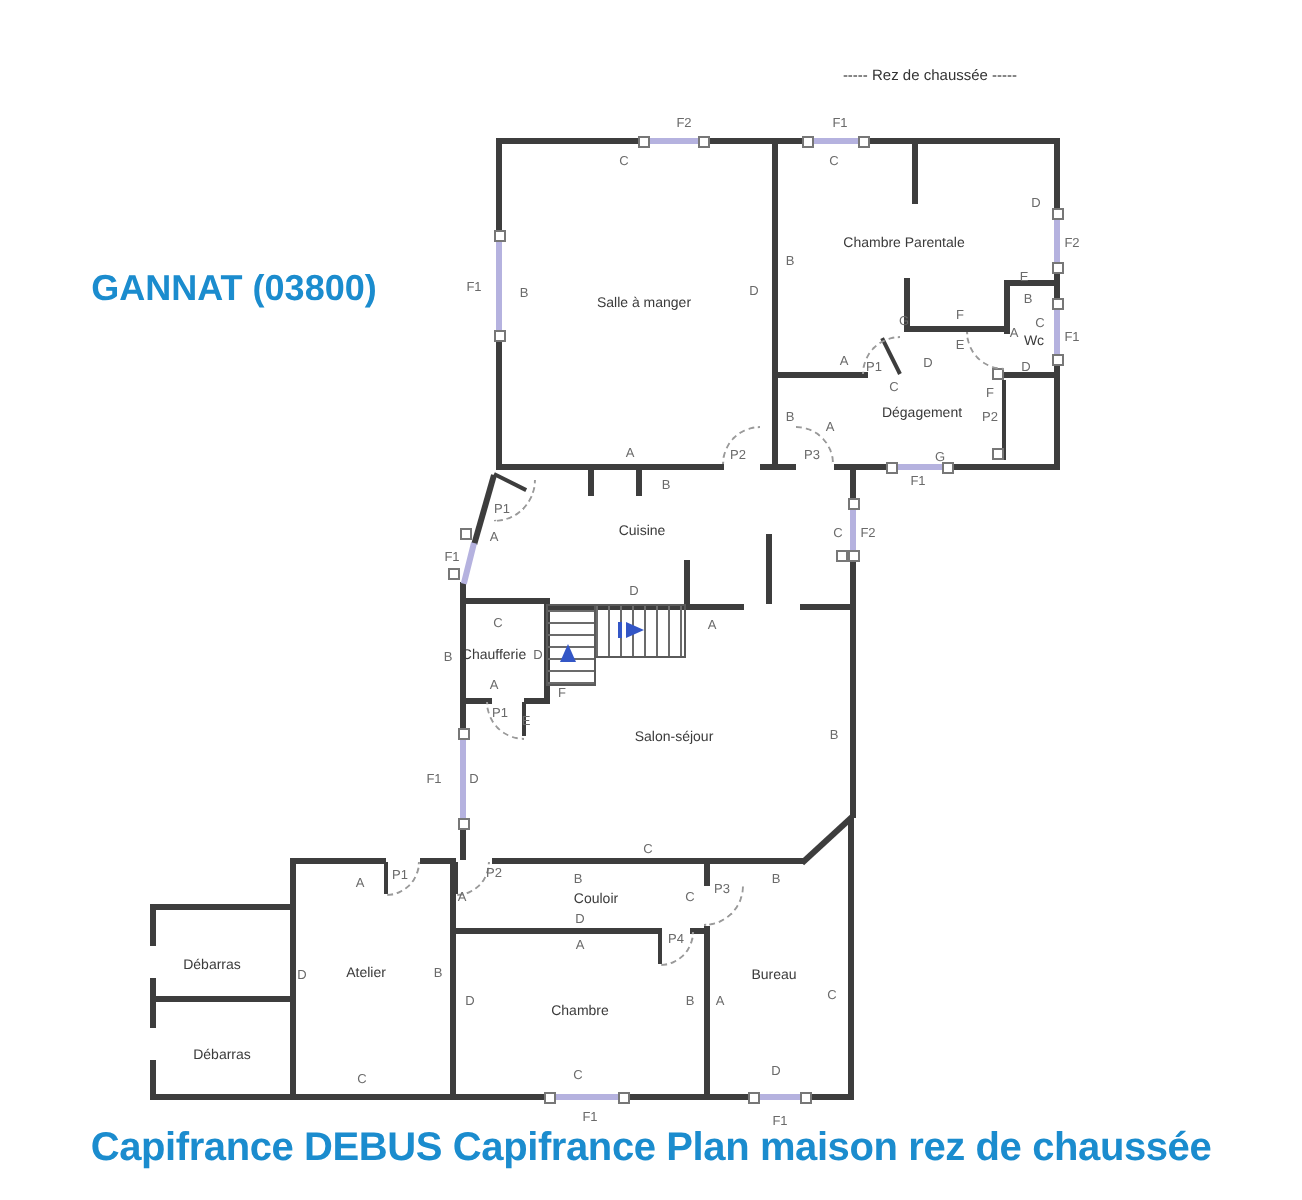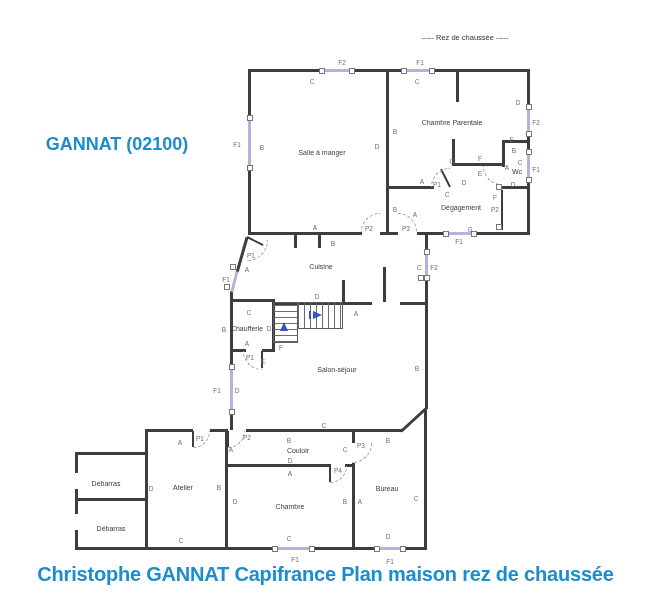--- a/index.html
+++ b/index.html
@@ -28,21 +28,21 @@
   .arrow.up{border-left:4px solid transparent;border-right:4px solid transparent;border-bottom:9px solid #3356c6;}
   .arrow.right{border-top:4px solid transparent;border-bottom:4px solid transparent;border-left:9px solid #3356c6;}
   .stem{position:absolute;background:#3356c6;}
 </style>
 </head>
 <body>
 
 <div id="canvas">
   <div class="hdr"><span>----- Rez de chaussée -----</span></div>
   <div class="loc">
-    <div>GANNAT (02100)</div>
+    <div>GANNAT (03800)</div>
   </div>
   <div id="plan">
       <div class="wall" style="left: 248px; top: 69px; width: 282px; height: 3px;"></div>
       <div class="wall" style="left: 248px; top: 69px; width: 3px; height: 166px;"></div>
       <div class="wall" style="left: 527px; top: 69px; width: 3px; height: 166px;"></div>
       <div class="wall" style="left: 248px; top: 232px; width: 114px; height: 3px;"></div>
       <div class="wall" style="left: 380px; top: 232px; width: 18px; height: 3px;"></div>
       <div class="wall" style="left: 417px; top: 232px; width: 113px; height: 3px;"></div>
       <div class="wall" style="left: 386px; top: 69px; width: 3px; height: 166px;"></div>
       <div class="wall" style="left: 386px; top: 186px; width: 48px; height: 3px;"></div>
@@ -221,14 +221,14 @@
       <div class="tag" style="left: 181px; top: 540px;">C</div>
       <div class="tag" style="left: 235px; top: 501px;">D</div>
       <div class="tag" style="left: 345px; top: 501px;">B</div>
       <div class="tag" style="left: 289px; top: 538px;">C</div>
       <div class="tag" style="left: 295px; top: 559px;">F1</div>
       <div class="tag" style="left: 360px; top: 501px;">A</div>
       <div class="tag" style="left: 416px; top: 498px;">C</div>
       <div class="tag" style="left: 388px; top: 536px;">D</div>
       <div class="tag" style="left: 390px; top: 561px;">F1</div>
     </div>
-  <div class="foot">Christophe GANNAT Capifrance Plan maison rez de chaussée</div>
+  <div class="foot">Capifrance DEBUS Capifrance Plan maison rez de chaussée</div>
 </div>
 
 </body></html>

